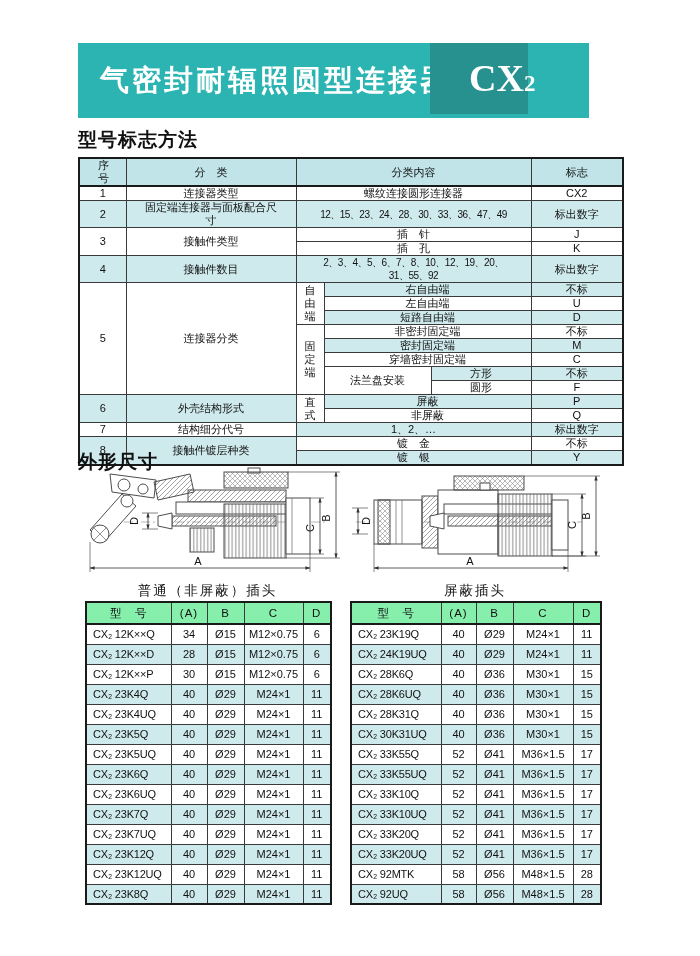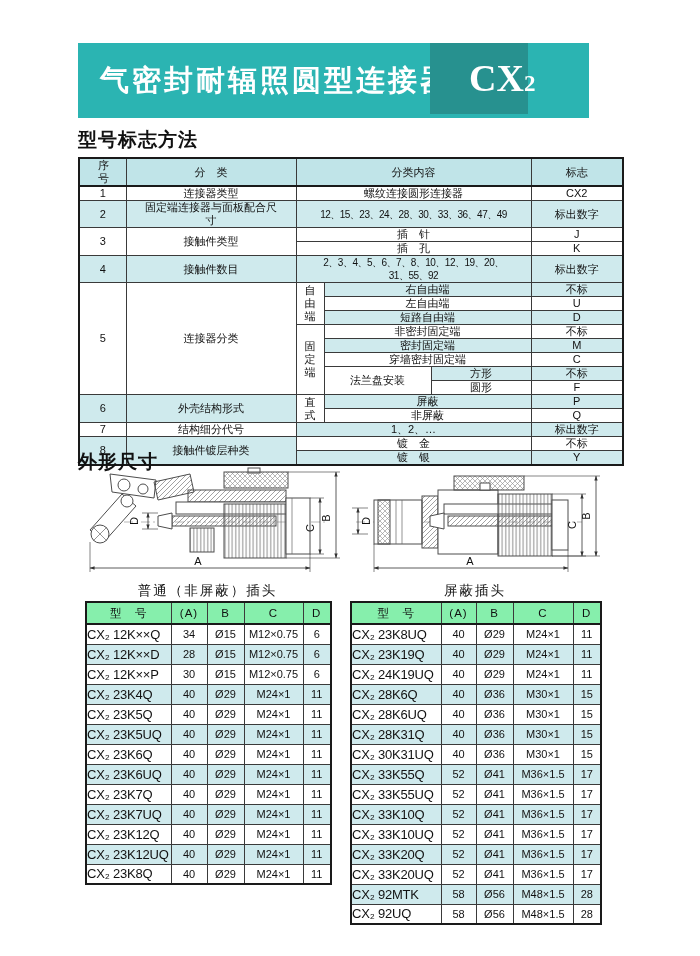--- a/index.html
+++ b/index.html
@@ -65,21 +65,21 @@
     position:absolute; top:601px; border-collapse:collapse; table-layout:fixed;
     font-size:11px; border:2px solid #1a1a1a;
   }
   #plugL { left:85px;  width:245px; }
   #plugR { left:350px; width:250px; }
   .plug th {
     background:#86efac; border:1px solid #3a3a3a; border-bottom:2px solid #1a1a1a;
     height:22px; font-weight:normal; font-size:11.5px; letter-spacing:1px;
   }
   .plug td { border:1px solid #3a3a3a; height:20px; text-align:center; }
-  .plug td:first-child { text-align:left; padding-left:0; font-size:13px; letter-spacing:-0.2px; }
+  .plug td:first-child { text-align:left; padding-left:6px; font-size:11px; letter-spacing:-0.2px; }
   .plug tbody tr:nth-child(even) td { background:#cfeaed; }
 </style>
 </head>
 <body>
 
 <div class="page">
 
   <div class="banner">
     <div class="banner-title">气密封耐辐照圆型连接器</div>
     <div class="logo-box"><span class="logo-main">CX</span><span class="logo-sub">2</span></div>
@@ -339,20 +339,27 @@
           <td>6</td>
         </tr>
         <tr>
           <td>CX₂ 23K4Q</td>
           <td>40</td>
           <td>Ø29</td>
           <td>M24×1</td>
           <td>11</td>
         </tr>
         <tr>
+          <td>CX₂ 23K4UQ</td>
+          <td>40</td>
+          <td>Ø29</td>
+          <td>M24×1</td>
+          <td>11</td>
+        </tr>
+        <tr>
           <td>CX₂ 23K5Q</td>
           <td>40</td>
           <td>Ø29</td>
           <td>M24×1</td>
           <td>11</td>
         </tr>
         <tr>
           <td>CX₂ 23K5UQ</td>
           <td>40</td>
           <td>Ø29</td>
@@ -423,27 +430,20 @@
       <tr>
         <th>型　号</th>
         <th>(A)</th>
         <th>B</th>
         <th>C</th>
         <th>D</th>
       </tr>
     </thead>
     <tbody>
         <tr>
-          <td>CX₂ 23K8UQ</td>
-          <td>40</td>
-          <td>Ø29</td>
-          <td>M24×1</td>
-          <td>11</td>
-        </tr>
-        <tr>
           <td>CX₂ 23K19Q</td>
           <td>40</td>
           <td>Ø29</td>
           <td>M24×1</td>
           <td>11</td>
         </tr>
         <tr>
           <td>CX₂ 24K19UQ</td>
           <td>40</td>
           <td>Ø29</td>

